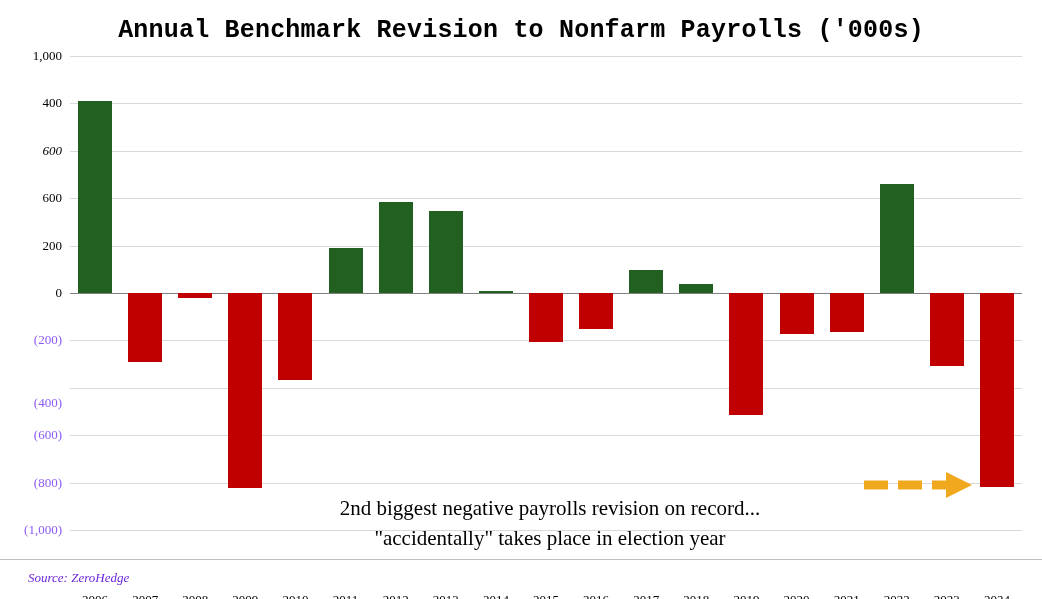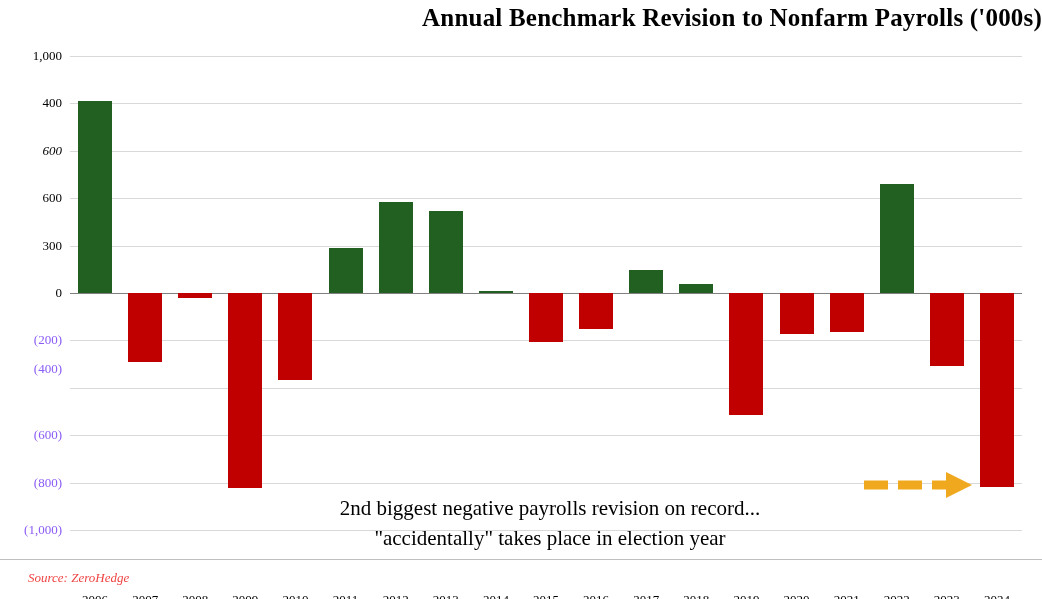--- a/index.html
+++ b/index.html
@@ -17,26 +17,26 @@
   }
   #chart-root {
     position: absolute;
     left: 0; top: 0;
     width: 1042px;
     height: 599px;
   }
   #chart-title {
     position: absolute;
     left: 0;
-    top: 4px;
-    width: 1042px;
-    text-align: right;
+    top: 16px;
+    width: 1042px;
+    text-align: center;
     font-size: 25px;
     font-weight: bold;
-    font-family: Liberation Serif, serif;
+    font-family: Liberation Mono, monospace;
     letter-spacing: 0.2px;
   }
   
   #plot {
     position: absolute;
     left: 70px;
     top: 56px;
     width: 952px;
     height: 474px;
   }
@@ -95,21 +95,21 @@
     width: 112px;
     height: 30px;
   }
   #source {
     position: absolute;
     left: 28px;
     top: 570px;
     font-size: 13px;
     font-style: italic;
     font-family: "Liberation Serif", serif;
-    color: #ef4444;
+    color: #6d28d9;
   }
   #bottom-rule {
     position: absolute;
     left: 0;
     top: 559px;
     width: 1042px;
     height: 1px;
     background: #bfbfbf;
   }
 </style>
@@ -123,27 +123,27 @@
   <div id="plot">
       <div class="gridline" style="top: 0px;"></div>
       <div class="ylabel pos" style="left: -66px; top: -7px;">1,000</div>
       <div class="gridline" style="top: 47.4px;"></div>
       <div class="ylabel pos" style="left: -66px; top: 40.4px;">400</div>
       <div class="gridline" style="top: 94.8px;"></div>
       <div class="ylabel pos" style="left: -66px; top: 87.8px; font-style: italic;">600</div>
       <div class="gridline" style="top: 142.2px;"></div>
       <div class="ylabel pos" style="left: -66px; top: 135.2px;">600</div>
       <div class="gridline" style="top: 189.6px;"></div>
-      <div class="ylabel pos" style="left: -66px; top: 182.6px;">300</div>
+      <div class="ylabel pos" style="left: -66px; top: 182.6px;">200</div>
       <div class="gridline zero" style="top: 237px;"></div>
       <div class="ylabel pos" style="left: -66px; top: 230px;">0</div>
       <div class="gridline" style="top: 284.4px;"></div>
       <div class="ylabel neg" style="left: -66px; top: 277.4px;">(200)</div>
       <div class="gridline" style="top: 331.8px;"></div>
-      <div class="ylabel neg" style="left: -66px; top: 306px;">(400)</div>
+      <div class="ylabel neg" style="left: -66px; top: 340px;">(400)</div>
       <div class="gridline" style="top: 379.2px;"></div>
       <div class="ylabel neg" style="left: -66px; top: 372.2px;">(600)</div>
       <div class="gridline" style="top: 426.6px;"></div>
       <div class="ylabel neg" style="left: -66px; top: 419.6px;">(800)</div>
       <div class="gridline" style="top: 474px;"></div>
       <div class="ylabel neg" style="left: -66px; top: 467px;">(1,000)</div>
       <div class="bar pos" title="2006: 810" style="left: 8.05263px; top: 45.03px; height: 191.97px; background: rgb(33, 96, 33);"></div>
       <div class="xlabel" style="left: -4.94737px;">2006</div>
       <div class="bar neg" title="2007: -293" style="left: 58.1579px; top: 237px; height: 69.441px; background: rgb(192, 0, 0);"></div>
       <div class="xlabel" style="left: 45.1579px;">2007</div>

